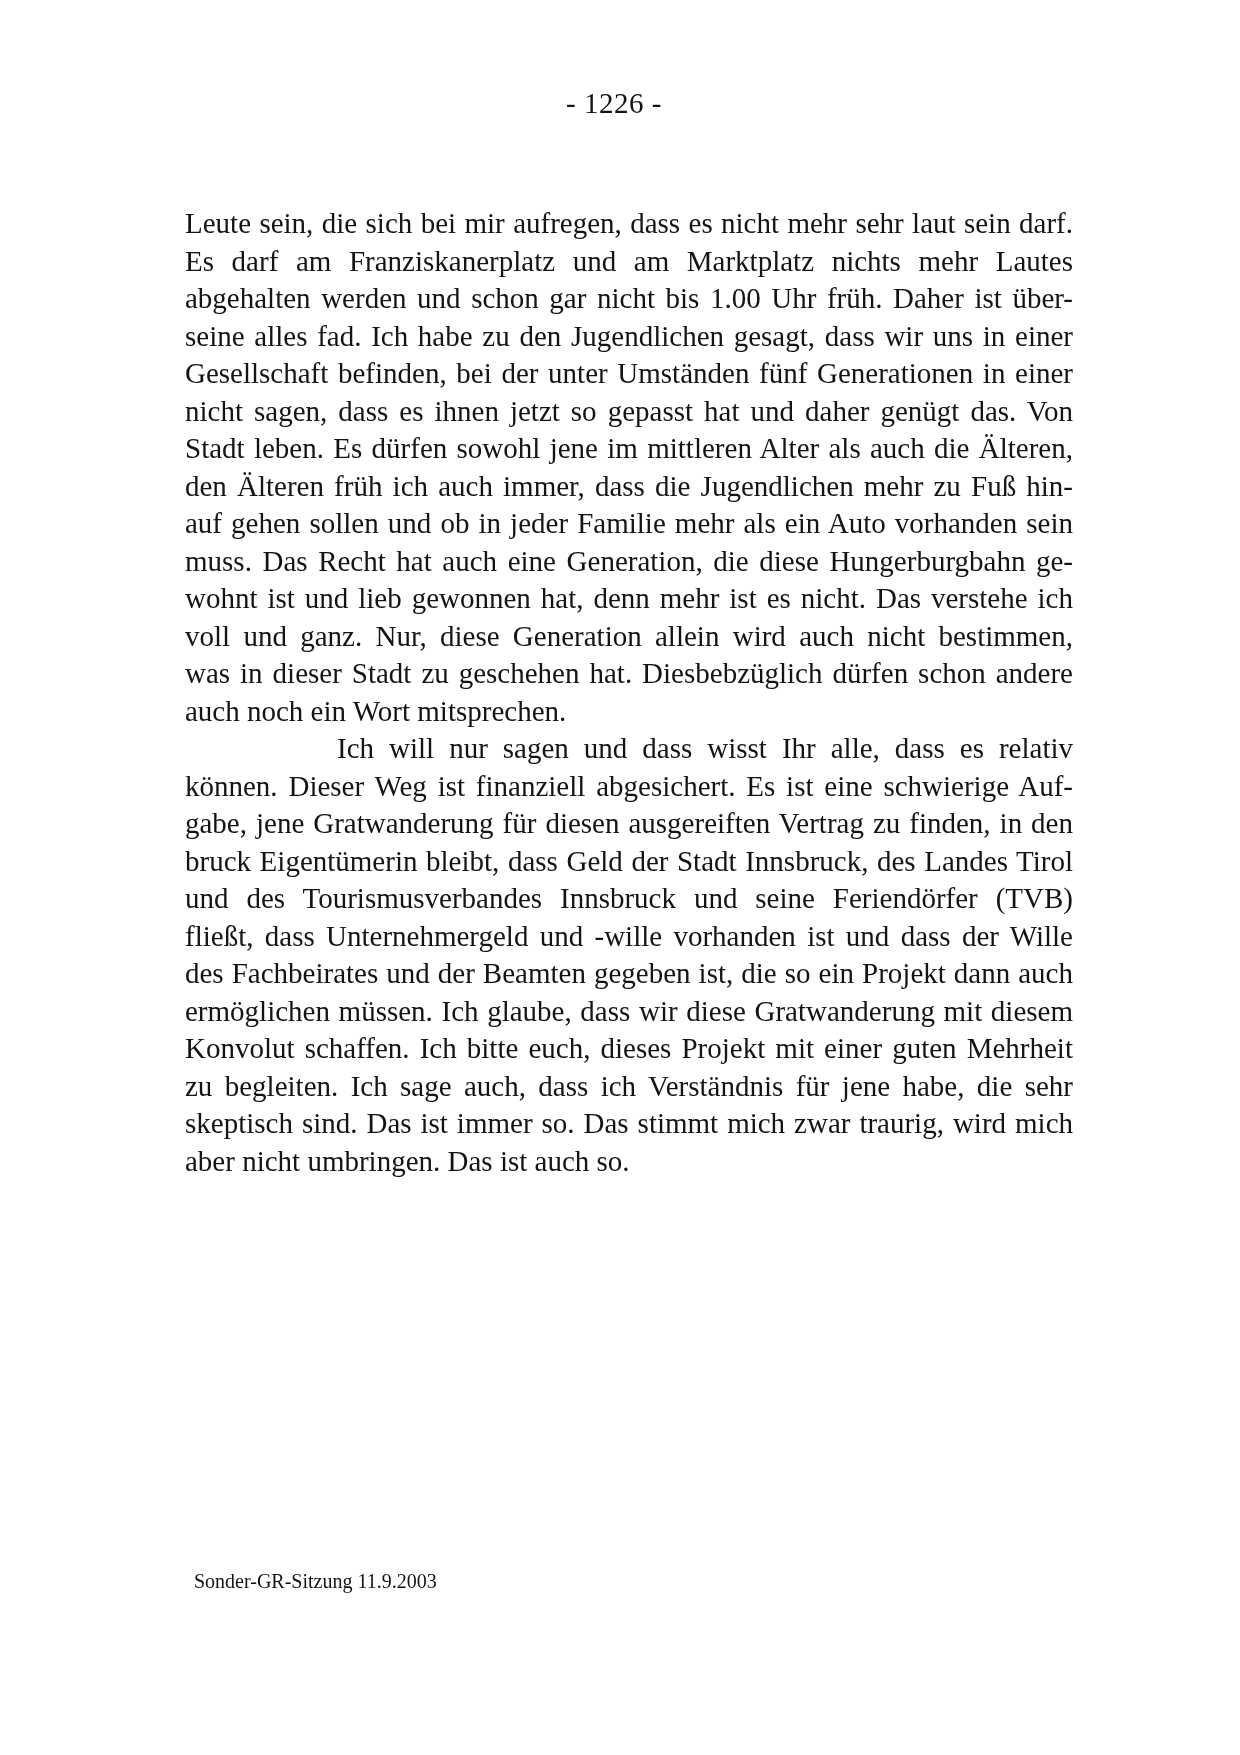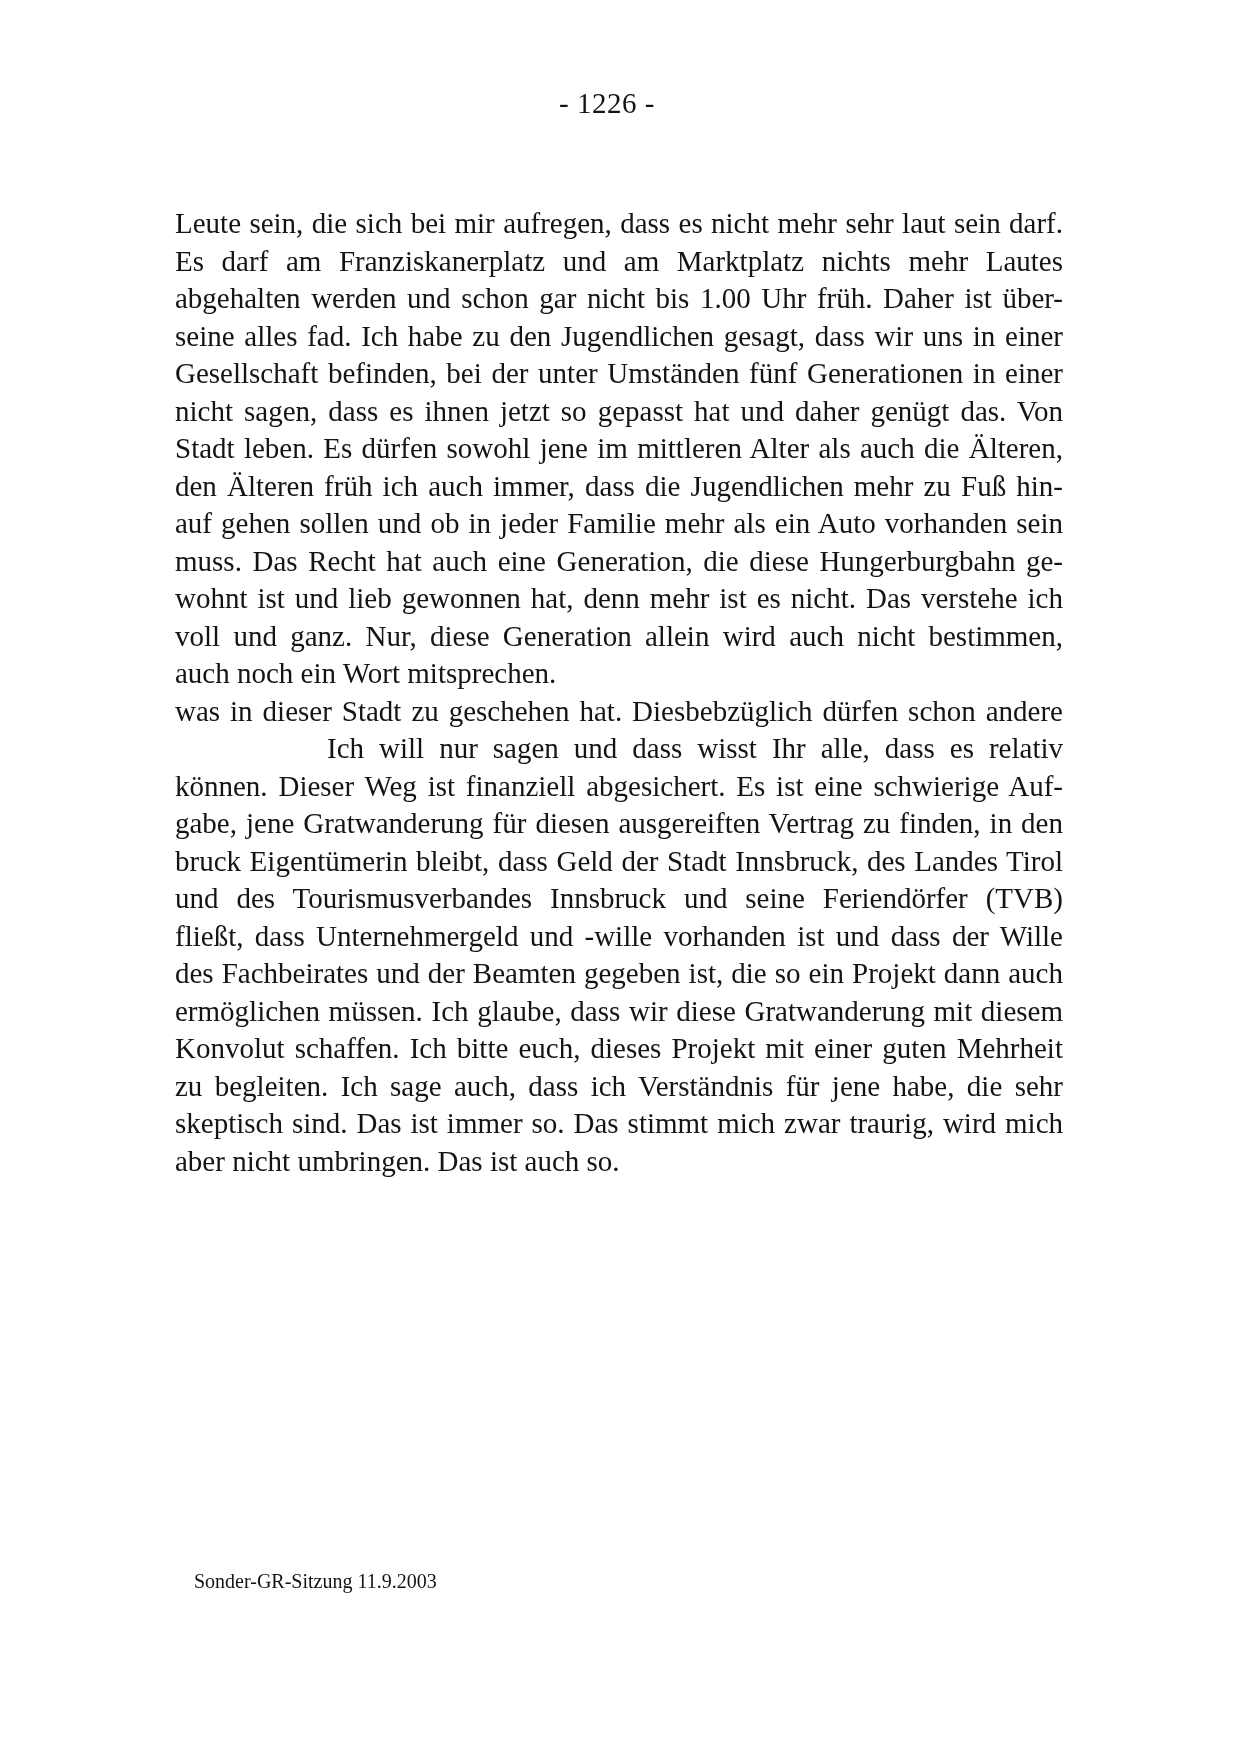--- a/index.html
+++ b/index.html
@@ -12,31 +12,31 @@
     width: 1240px;
     height: 1755px;
     background: #ffffff;
     font-family: "Liberation Serif", serif;
     color: #141414;
     overflow: hidden;
   }
   .page-number {
     position: absolute;
     top: 85px;
-    left: 163px;
+    left: 170px;
     width: 888px;
     font-size: 29px;
     line-height: 37.5px;
     text-align: center;
     letter-spacing: 0.5px;
   }
   .body-text {
     position: absolute;
     top: 205px;
-    left: 175px;
+    left: 185px;
     width: 888px;
     font-size: 29px;
     line-height: 37.5px;
   }
   .paragraph { margin: 0; padding: 0; }
   .line {
     text-align: justify;
     text-align-last: justify;
     white-space: normal;
   }
@@ -71,22 +71,22 @@
         <div class="line">abgehalten werden und schon gar nicht bis 1.00 Uhr früh. Daher ist über-</div>
         <div class="line">seine alles fad. Ich habe zu den Jugendlichen gesagt, dass wir uns in einer</div>
         <div class="line">Gesellschaft befinden, bei der unter Umständen fünf Generationen in einer</div>
         <div class="line">nicht sagen, dass es ihnen jetzt so gepasst hat und daher genügt das. Von</div>
         <div class="line">Stadt leben. Es dürfen sowohl jene im mittleren Alter als auch die Älteren,</div>
         <div class="line">den Älteren früh ich auch immer, dass die Jugendlichen mehr zu Fuß hin-</div>
         <div class="line">auf gehen sollen und ob in jeder Familie mehr als ein Auto vorhanden sein</div>
         <div class="line">muss. Das Recht hat auch eine Generation, die diese Hungerburgbahn ge-</div>
         <div class="line">wohnt ist und lieb gewonnen hat, denn mehr ist es nicht. Das verstehe ich</div>
         <div class="line">voll und ganz. Nur, diese Generation allein wird auch nicht bestimmen,</div>
+        <div class="line">was in dieser Stadt zu geschehen hat. Diesbebzüglich dürfen schon andere</div>
         <div class="line para-last">auch noch ein Wort mitsprechen.</div>
-        <div class="line">was in dieser Stadt zu geschehen hat. Diesbebzüglich dürfen schon andere</div>
       </div>
     <div class="paragraph">
         <div class="line first-indent">Ich will nur sagen und dass wisst Ihr alle, dass es relativ</div>
         <div class="line">können. Dieser Weg ist finanziell abgesichert. Es ist eine schwierige Auf-</div>
         <div class="line">gabe, jene Gratwanderung für diesen ausgereiften Vertrag zu finden, in den</div>
         <div class="line">bruck Eigentümerin bleibt, dass Geld der Stadt Innsbruck, des Landes Tirol</div>
         <div class="line">und des Tourismusverbandes Innsbruck und seine Feriendörfer (TVB)</div>
         <div class="line">fließt, dass Unternehmergeld und -wille vorhanden ist und dass der Wille</div>
         <div class="line">des Fachbeirates und der Beamten gegeben ist, die so ein Projekt dann auch</div>
         <div class="line">ermöglichen müssen. Ich glaube, dass wir diese Gratwanderung mit diesem</div>

